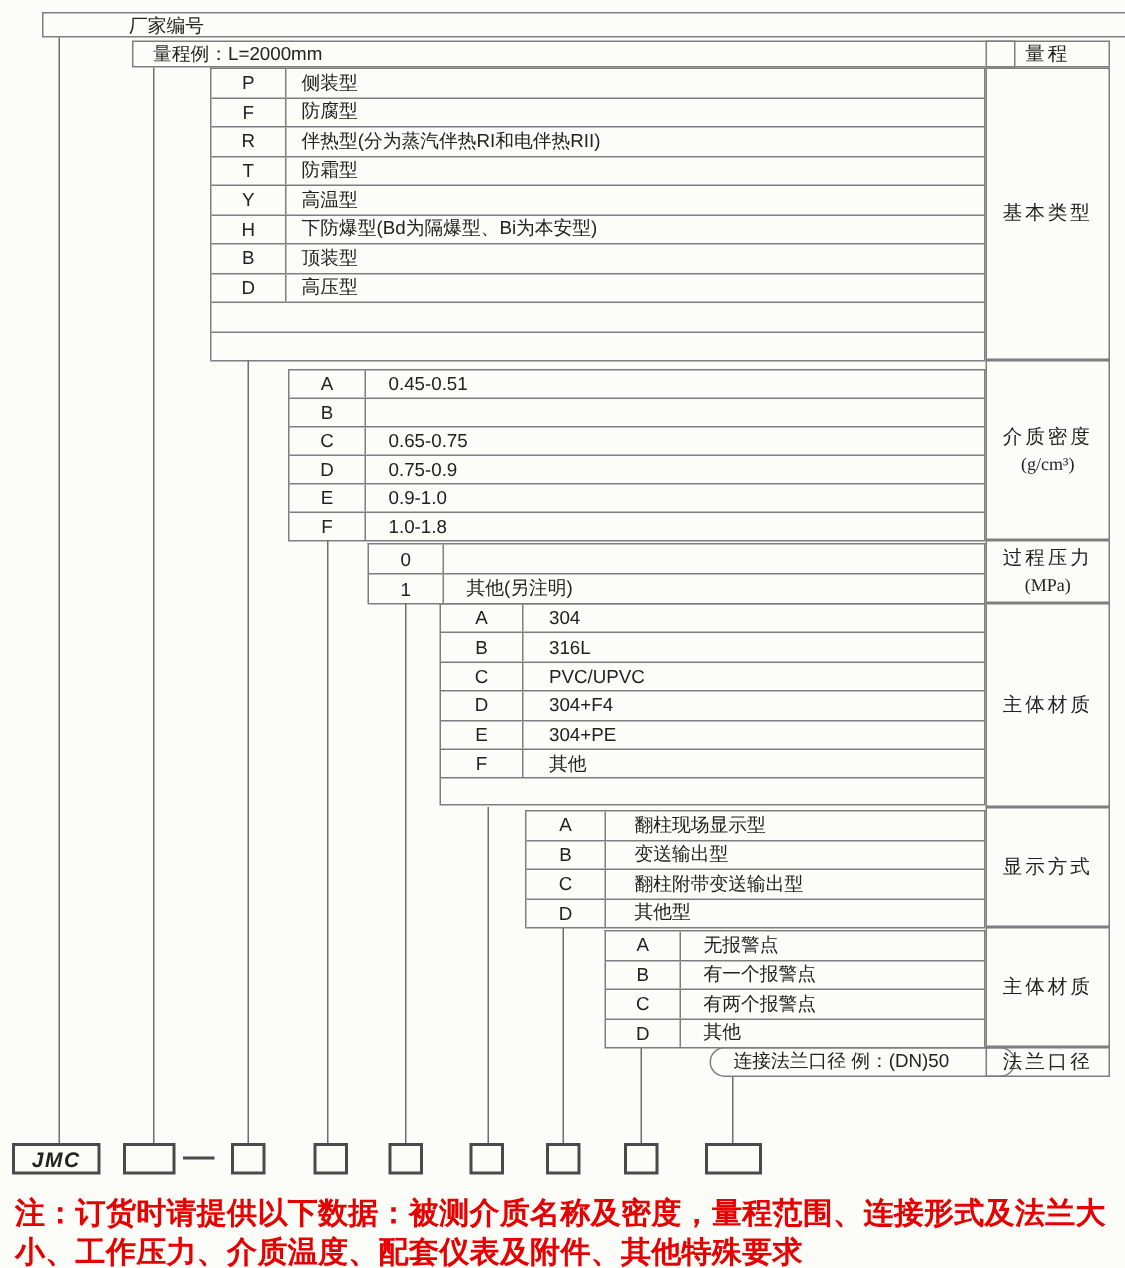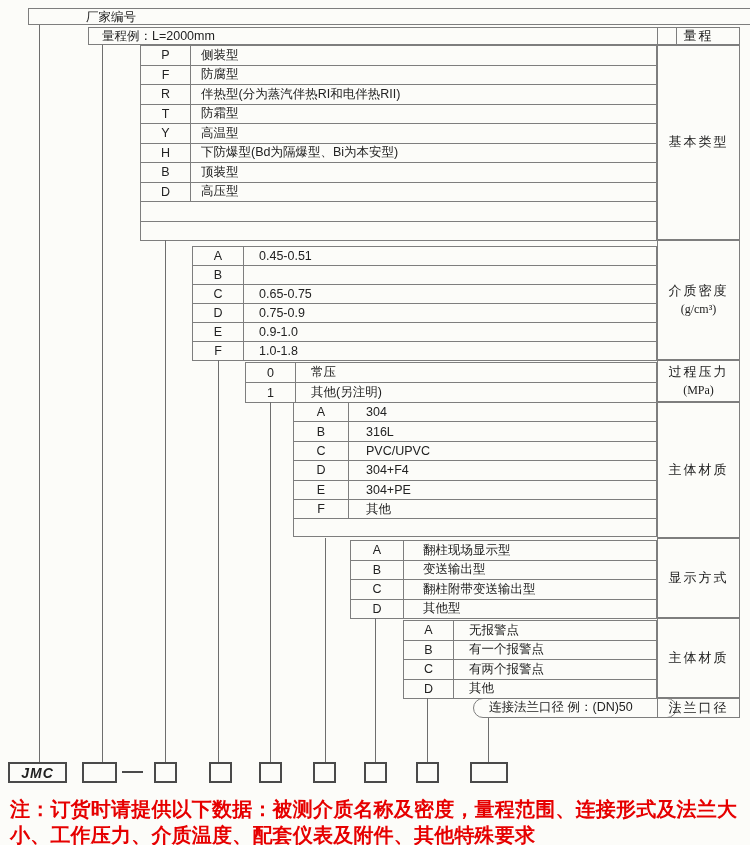--- a/index.html
+++ b/index.html
@@ -107,21 +107,20 @@
     </div>
     <div class="sel-row" style="height:19px">
       <div class="code-cell" style="width:51px">F</div>
       <div class="desc-cell">1.0-1.8</div>
     </div>
   </div>
 
   <div class="abs sel-table" style="left:245px;top:362px;width:412px;">
     <div class="sel-row" style="height:20px">
       <div class="code-cell" style="width:50px">0</div>
-      <div class="desc-cell">常压</div>
     </div>
     <div class="sel-row" style="height:20px">
       <div class="code-cell" style="width:50px">1</div>
       <div class="desc-cell">其他(另注明)</div>
     </div>
   </div>
 
   <div class="abs sel-table" style="left:293px;top:402px;width:364px;">
     <div class="sel-row" style="height:19.4px">
       <div class="code-cell" style="width:55px">A</div>

